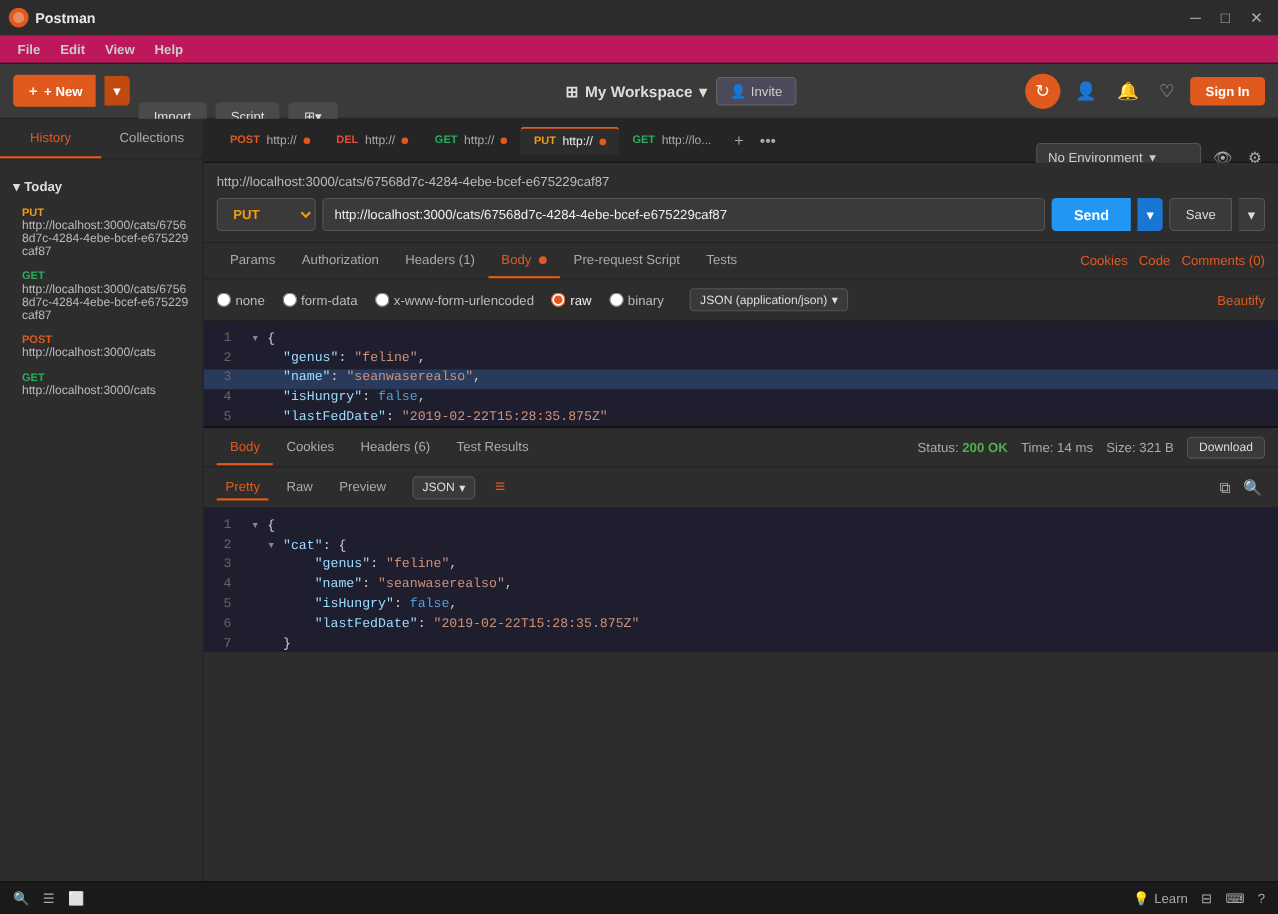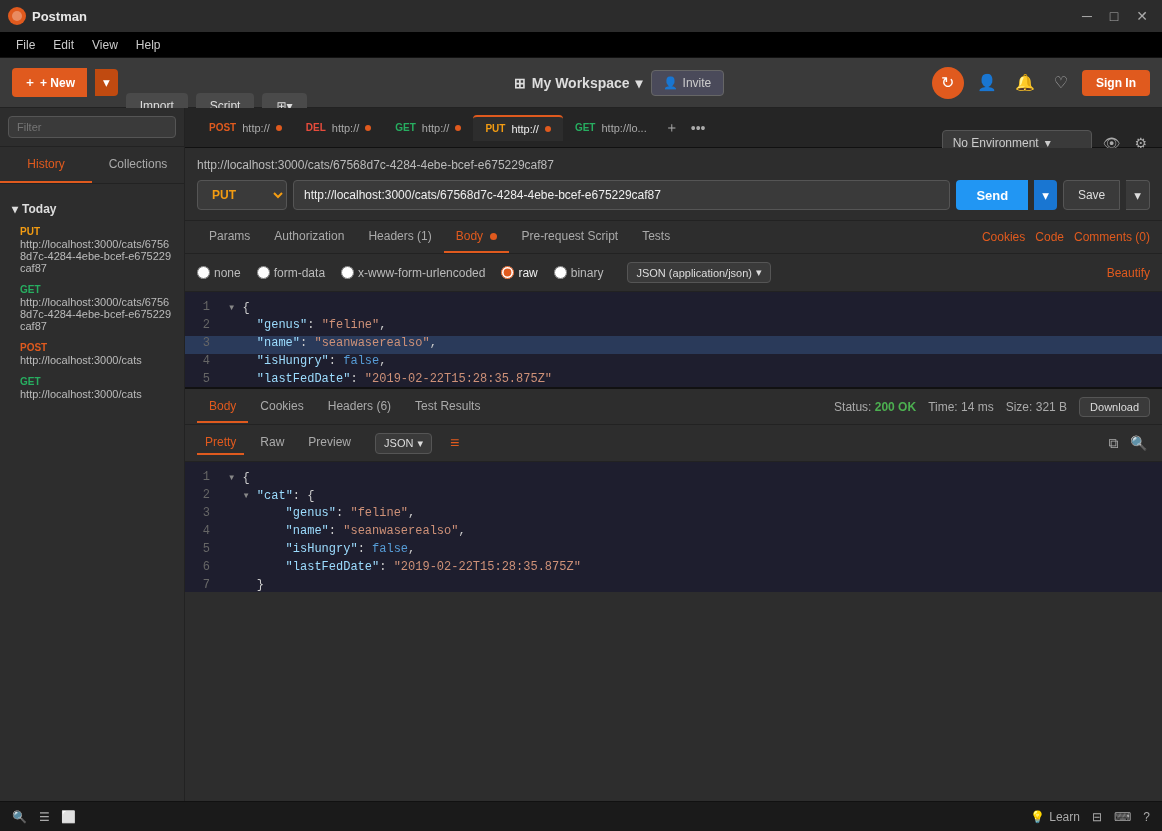--- a/index.html
+++ b/index.html
@@ -6,21 +6,21 @@
     body { font-family: -apple-system, BlinkMacSystemFont, 'Segoe UI', sans-serif; font-size: 12px; background: #1a1a2e; color: #ccc; height: 831px; width: 1162px; overflow: hidden; }
 
     
     .titlebar { background: #2c2c2c; height: 32px; display: flex; align-items: center; padding: 0 8px; gap: 8px; }
     .titlebar-logo { display: flex; align-items: center; gap: 6px; color: #e8e8e8; font-size: 13px; font-weight: 600; }
     .titlebar-logo .logo-icon { width: 18px; height: 18px; background: #e05a1e; border-radius: 50%; display: flex; align-items: center; justify-content: center; color: white; font-size: 10px; }
     .win-controls { display: flex; gap: 6px; align-items: center; }
     .win-ctrl { background: none; border: none; color: #aaa; font-size: 14px; cursor: pointer; padding: 2px 6px; }
 
     
-    .menubar { background: #000000; height: 26px; display: flex; align-items: center; padding: 0 8px; gap: 2px; border-bottom: 1px solid #111; }
+    .menubar { background: #be185d; height: 26px; display: flex; align-items: center; padding: 0 8px; gap: 2px; border-bottom: 1px solid #111; font-weight: bold; }
     .menu-item { color: #ccc; font-size: 12px; padding: 2px 8px; cursor: pointer; border-radius: 3px; }
 
     
     .toolbar { background: #3a3a3a; height: 50px; display: flex; align-items: center; padding: 0 12px; gap: 8px; border-bottom: 1px solid #222; }
     .btn-new { background: #e05a1e; color: white; border: none; border-radius: 4px 0 0 4px; padding: 6px 12px; cursor: pointer; font-size: 12px; font-weight: 600; display: flex; align-items: center; gap: 4px; }
     .btn-new-arrow { background: #c04a10; color: white; border: none; border-radius: 0 4px 4px 0; padding: 6px 8px; cursor: pointer; }
     .btn-secondary { background: #4a4a4a; color: #ddd; border: none; border-radius: 4px; padding: 6px 14px; cursor: pointer; font-size: 12px; margin-top: 47px; }
     .toolbar-center { flex: 1; display: flex; justify-content: center; align-items: center; gap: 8px; }
     .workspace-btn { background: none; border: none; color: #ddd; font-size: 14px; font-weight: 600; cursor: pointer; display: flex; align-items: center; gap: 6px; }
     .invite-btn { background: #4a4a5a; color: #ccc; border: 1px solid #666; border-radius: 4px; padding: 5px 12px; cursor: pointer; font-size: 12px; display: flex; align-items: center; gap: 4px; }
@@ -179,23 +179,20 @@
     <button class="icon-btn">👤</button>
     <button class="icon-btn">🔔</button>
     <button class="icon-btn">♡</button>
     <button class="sign-in-btn">Sign In</button>
   </div>
 </div>
 
 <div class="main-layout">
 
   <div class="sidebar">
-    <div class="sidebar-search">
-      <input type="text" style="background: rgb(58, 58, 58); border: 1px solid rgb(85, 85, 85); border-radius: 4px; padding: 4px 8px; color: rgb(204, 204, 204); font-size: 11px; width: 100%; outline: none;" placeholder="Filter">
-    </div>
     <div class="sidebar-tabs">
       <div class="sidebar-tab active">
         <span>History</span>
       </div>
       <div class="sidebar-tab">
         <span>Collections</span>
       </div>
     </div>
     <div class="sidebar-content">
       <div class="sidebar-group">

